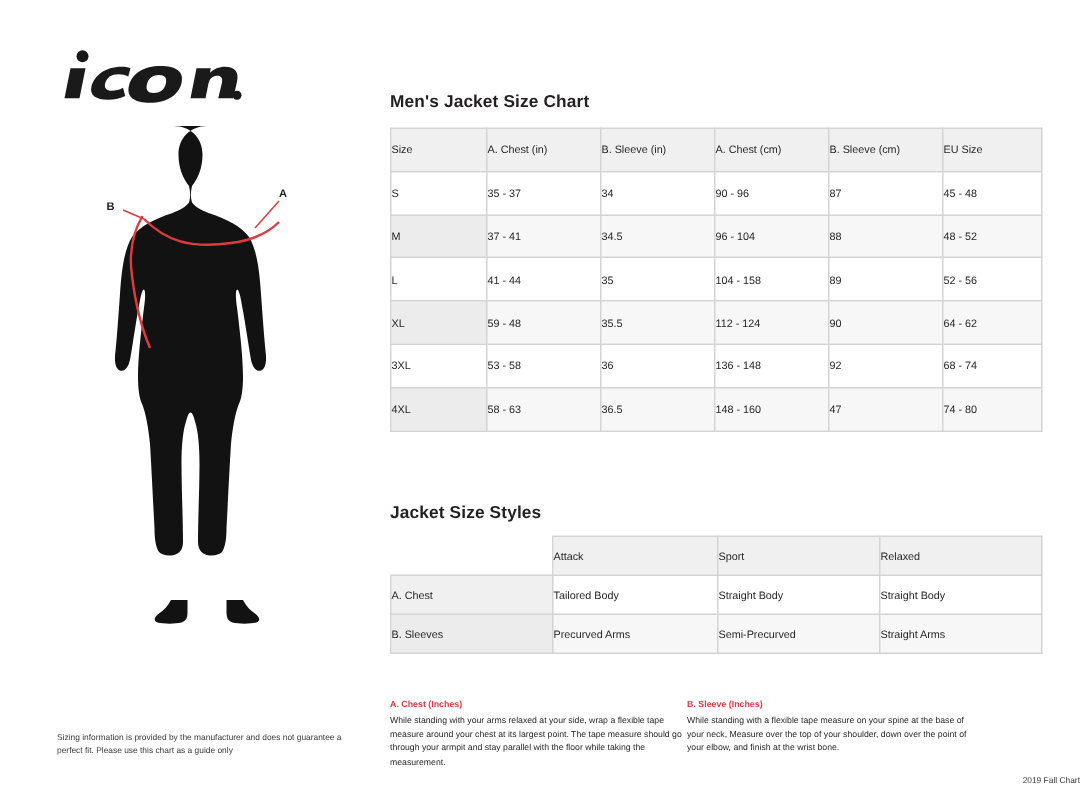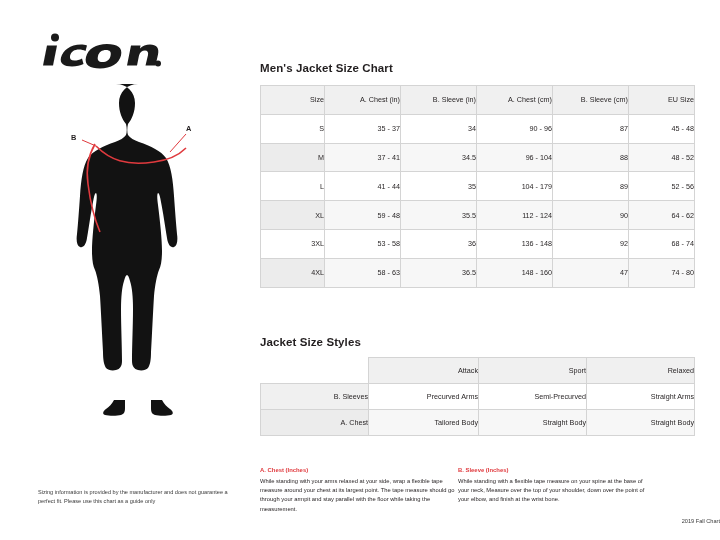--- a/index.html
+++ b/index.html
@@ -72,37 +72,37 @@
 
   table {
     border-collapse: collapse;
     table-layout: fixed;
     width: 434px;
     font-size: 7.2px;
   }
 
   table td, table th {
     border: 1px solid #d4d4d4;
-    text-align: right;
+    text-align: left;
     font-weight: normal;
     color: #231f20;
     padding: 0;
     height: 28.8px;
     vertical-align: middle;
   }
 
   .size-table { position: absolute; left: 0; top: 85px; }
   .size-table thead td { background: #f0f0f0; font-weight: normal; }
   .size-table tbody tr:nth-child(odd) td { background: #ffffff; }
   .size-table tbody tr:nth-child(even) td { background: #f7f7f7; }
   .size-table tbody td:first-child { background: #f0f0f0; }
   .size-table tbody tr:nth-child(even) td:first-child { background: #ececec; }
 
   .styles-table { position: absolute; left: 0; top: 357px; }
-  .styles-table td { height: 26px; padding-left: 20px; }
+  .styles-table td { height: 26px; }
   .styles-table .hdr { background: #f0f0f0; }
   .styles-table .rowlabel { background: #f0f0f0; }
   .styles-table tbody tr:nth-child(2) td { background: #ffffff; }
   .styles-table tbody tr:nth-child(3) td { background: #f7f7f7; }
   .styles-table tbody tr:nth-child(2) td.rowlabel { background: #f0f0f0; }
   .styles-table tbody tr:nth-child(3) td.rowlabel { background: #ececec; }
   .styles-table td.empty { border-left: none; border-top: none; background: #ffffff !important; }
 
   .measure-block {
     position: absolute;
@@ -216,21 +216,21 @@
         <td>37 - 41</td>
         <td>34.5</td>
         <td>96 - 104</td>
         <td>88</td>
         <td>48 - 52</td>
       </tr>
       <tr>
         <td>L</td>
         <td>41 - 44</td>
         <td>35</td>
-        <td>104 - 179</td>
+        <td>104 - 158</td>
         <td>89</td>
         <td>52 - 56</td>
       </tr>
       <tr>
         <td>XL</td>
         <td>59 - 48</td>
         <td>35.5</td>
         <td>112 - 124</td>
         <td>90</td>
         <td>64 - 62</td>
@@ -264,31 +264,31 @@
         <col style="width:108px">
     </colgroup>
     <tbody>
       <tr>
         <td class="empty"></td>
         <td class="hdr">Attack</td>
         <td class="hdr">Sport</td>
         <td class="hdr">Relaxed</td>
       </tr>
       <tr>
+        <td class="rowlabel">A. Chest</td>
+        <td>Tailored Body</td>
+        <td>Straight Body</td>
+        <td>Straight Body</td>
+      </tr>
+      <tr>
         <td class="rowlabel">B. Sleeves</td>
         <td>Precurved Arms</td>
         <td>Semi-Precurved</td>
         <td>Straight Arms</td>
       </tr>
-      <tr>
-        <td class="rowlabel">A. Chest</td>
-        <td>Tailored Body</td>
-        <td>Straight Body</td>
-        <td>Straight Body</td>
-      </tr>
     </tbody>
   </table>
 
 
   <div class="measure-block" id="measure-a">
     <span class="measure-head">A. Chest (Inches)</span>
     <span>While standing with your arms relaxed at your side, wrap a flexible tape measure around your chest at its largest point. The tape measure should go through your armpit and stay parallel with the floor while taking the measurement.</span>
   </div>
 
   <div class="measure-block" id="measure-b">

